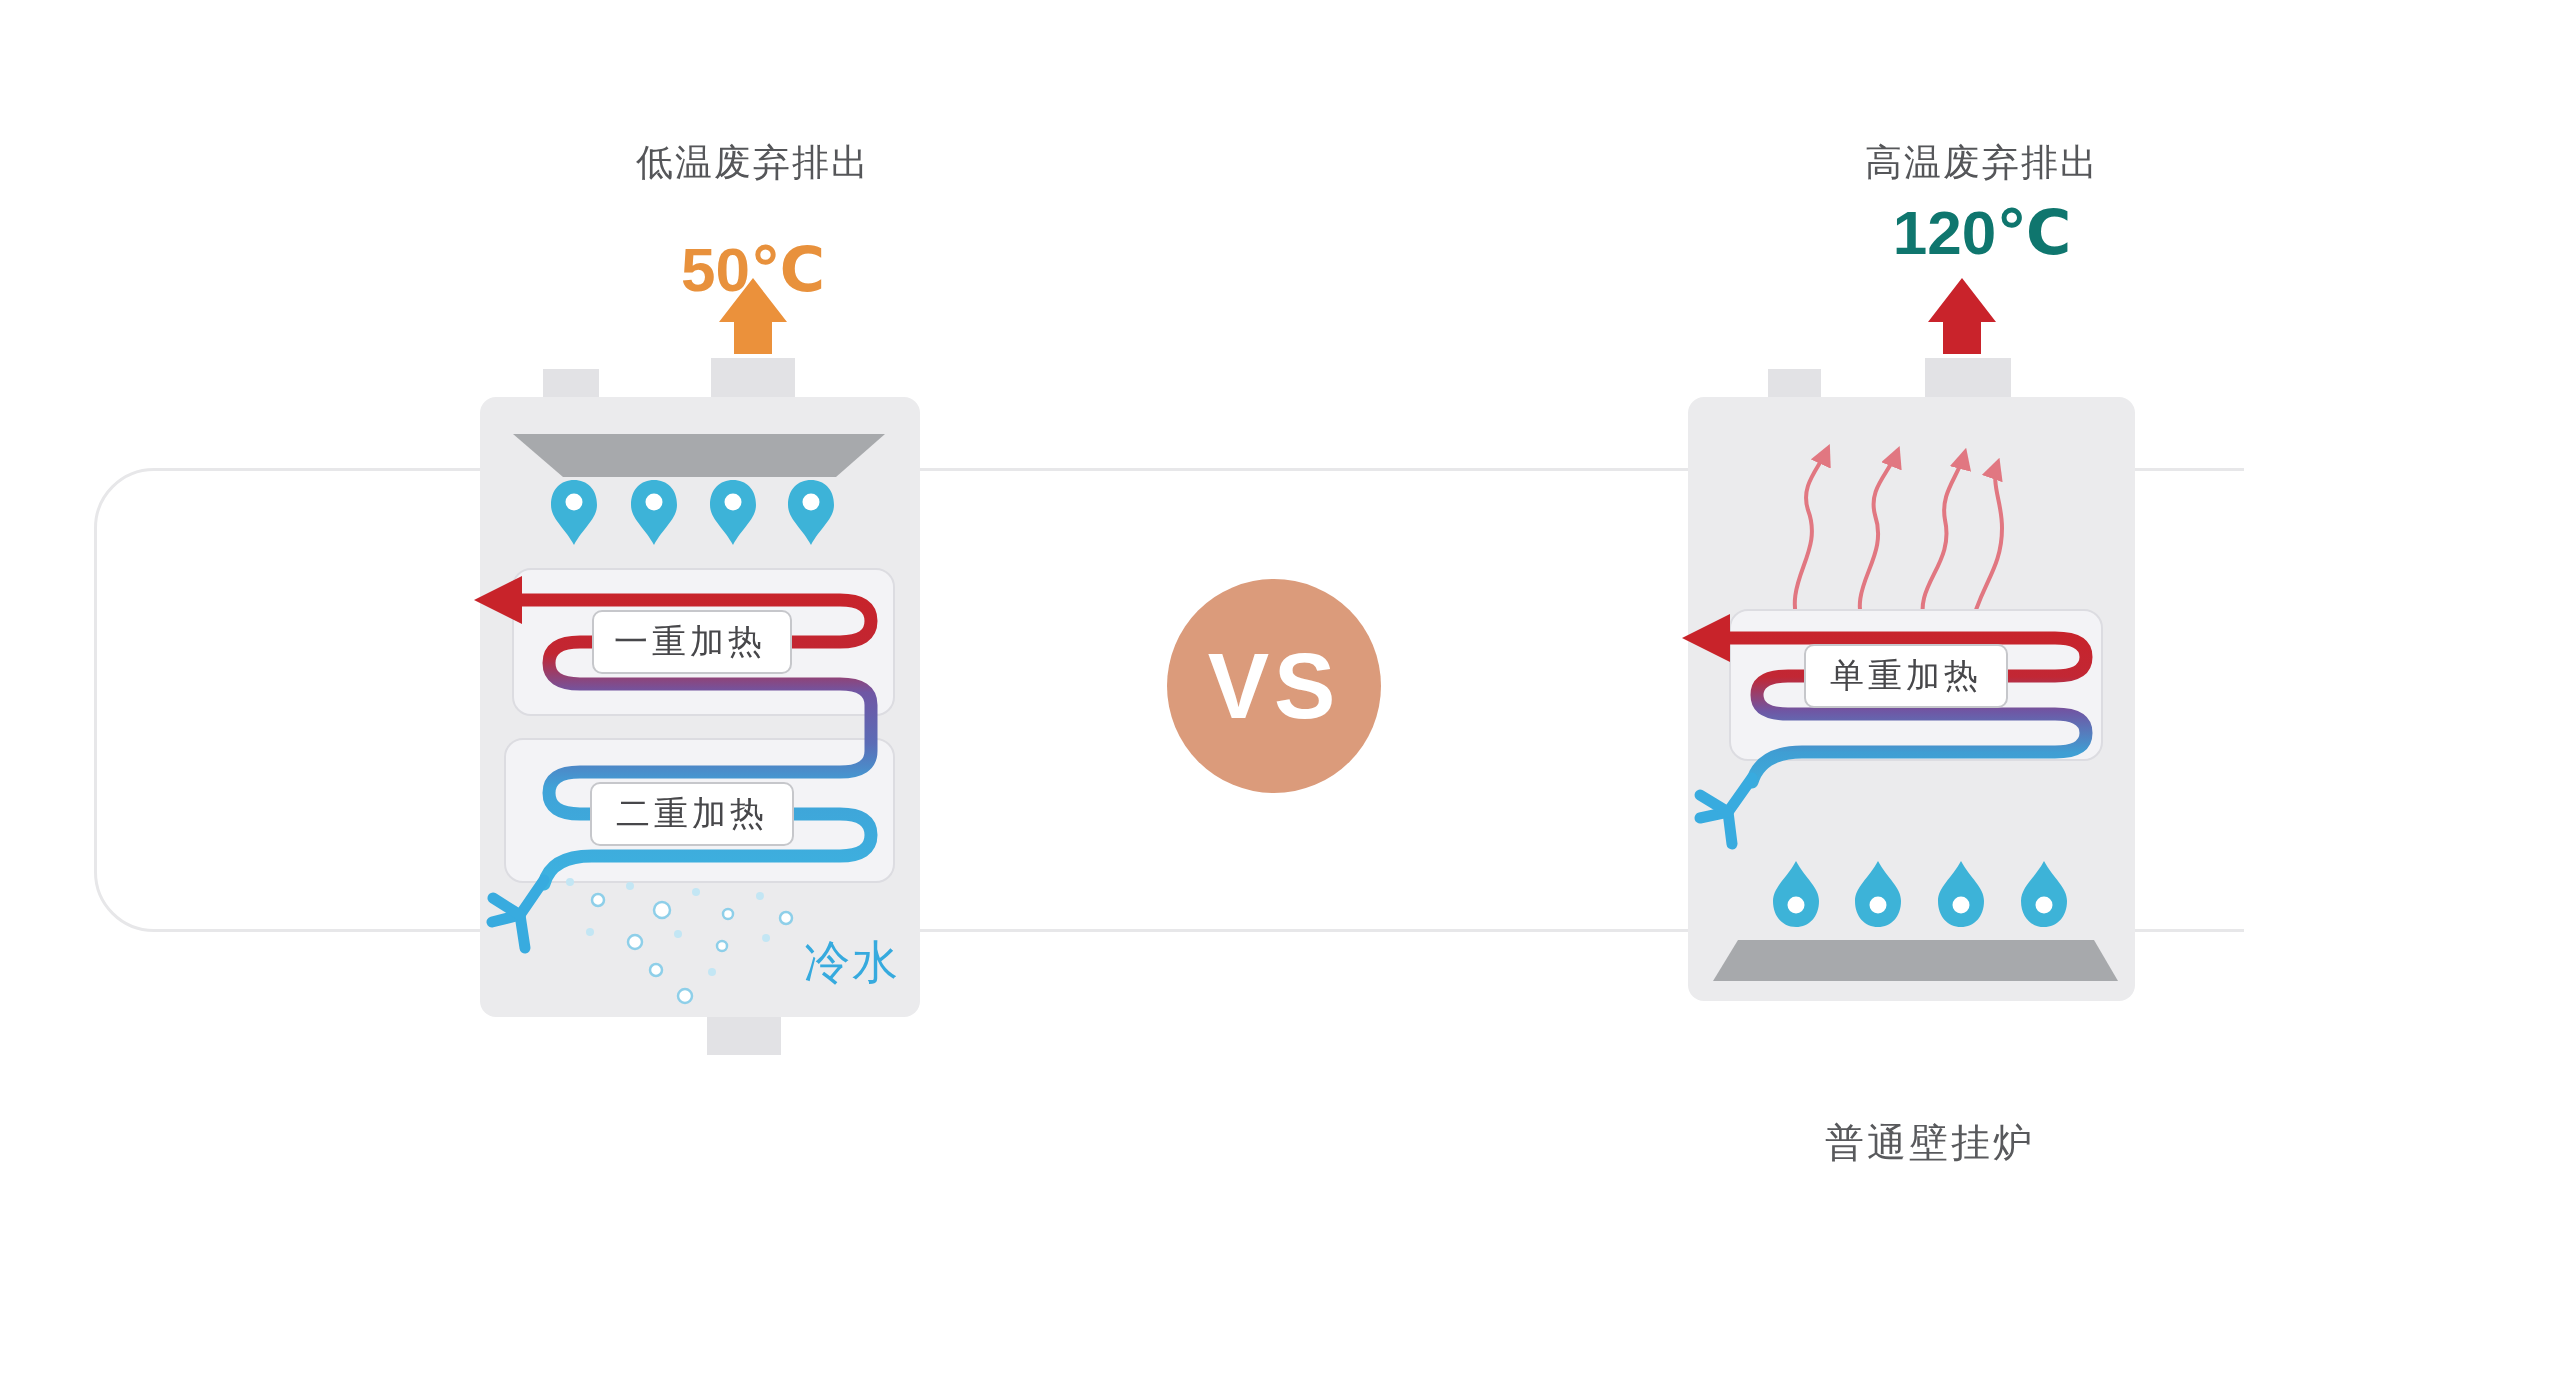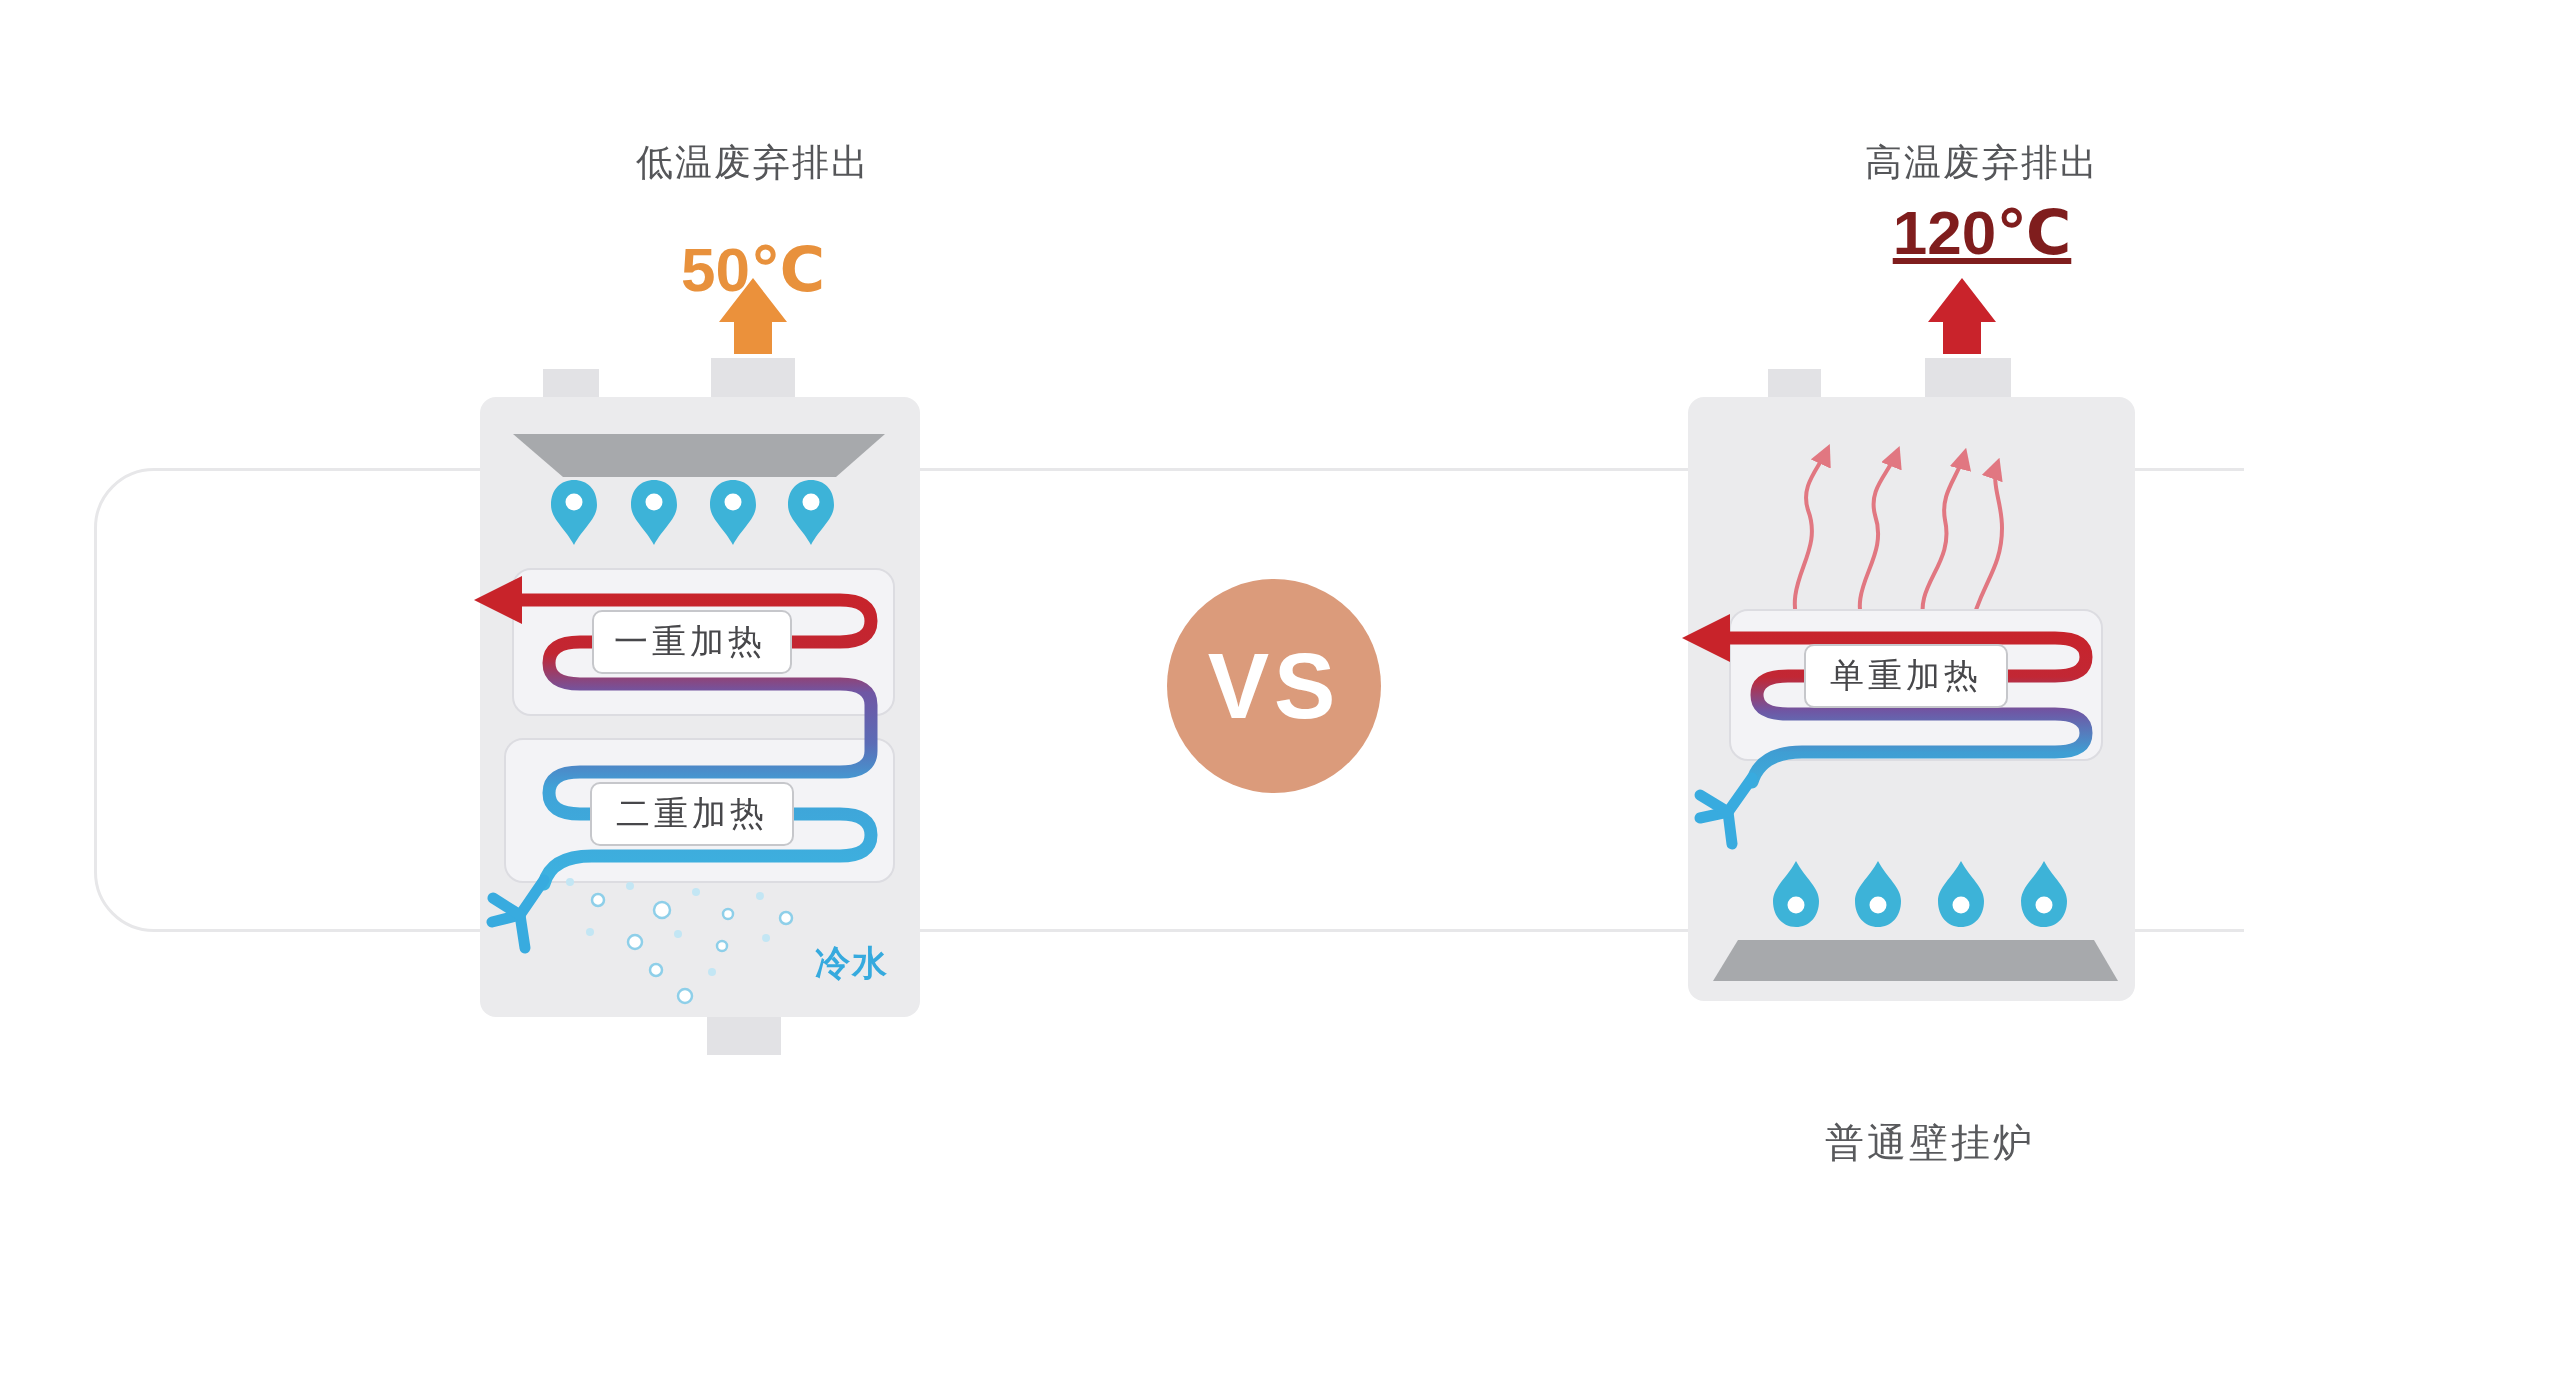--- a/index.html
+++ b/index.html
@@ -13,38 +13,38 @@
   }
   .boiler-svg{position:absolute;width:560px;height:800px;z-index:2;}
   #svgL{left:430px;top:270px;}
   #svgR{left:1640px;top:270px;}
   .hdr{position:absolute;width:480px;text-align:center;z-index:3;}
   #hdrL{left:513px;top:138px;}
   #hdrR{left:1742px;top:138px;}
   .hdr .lbl{font-size:37px;color:#555659;font-weight:500;letter-spacing:2px;}
   .hdr .tmp{font-size:62px;font-weight:700;margin-top:8px;}
   #hdrL .tmp{color:#e8913c;margin-top:45px;}
-  #hdrR .tmp{color:#7f1d1d;text-decoration:underline;}
+  #hdrR .tmp{color:#0f766e;}
   .caption{
     position:absolute;transform:translateX(-50%);font-size:39px;color:#58595c;
     letter-spacing:3px;white-space:nowrap;z-index:3;
   }
   #capL{left:697px;top:1116px;}
   #capR{left:1930px;top:1116px;}
   .coil-label{
     position:absolute;transform:translate(-50%,-50%);background:#ffffff;
     border:2px solid #c6c7cb;border-radius:10px;padding:7px 24px;
     font-size:34px;color:#47474a;letter-spacing:4px;white-space:nowrap;z-index:3;
   }
   #lblL1{left:692px;top:642px;padding-left:20px;}
   #lblL2{left:692px;top:814px;}
   #lblR1{left:1906px;top:676px;}
   .cold-water{
     position:absolute;left:852px;top:963px;transform:translate(-50%,-50%);
-    font-size:35px;font-weight:700;color:#36aade;letter-spacing:2px;z-index:3;
+    font-size:46px;font-weight:400;color:#36aade;letter-spacing:2px;z-index:3;
   }
   .vs{
     position:absolute;left:1274px;top:686px;transform:translate(-50%,-50%);
     width:214px;height:214px;border-radius:50%;background:#db9b7b;
     display:flex;align-items:center;justify-content:center;
     font-size:92px;font-weight:700;color:#ffffff;letter-spacing:5px;z-index:3;
   }
 </style>
 </head>
 <body>

